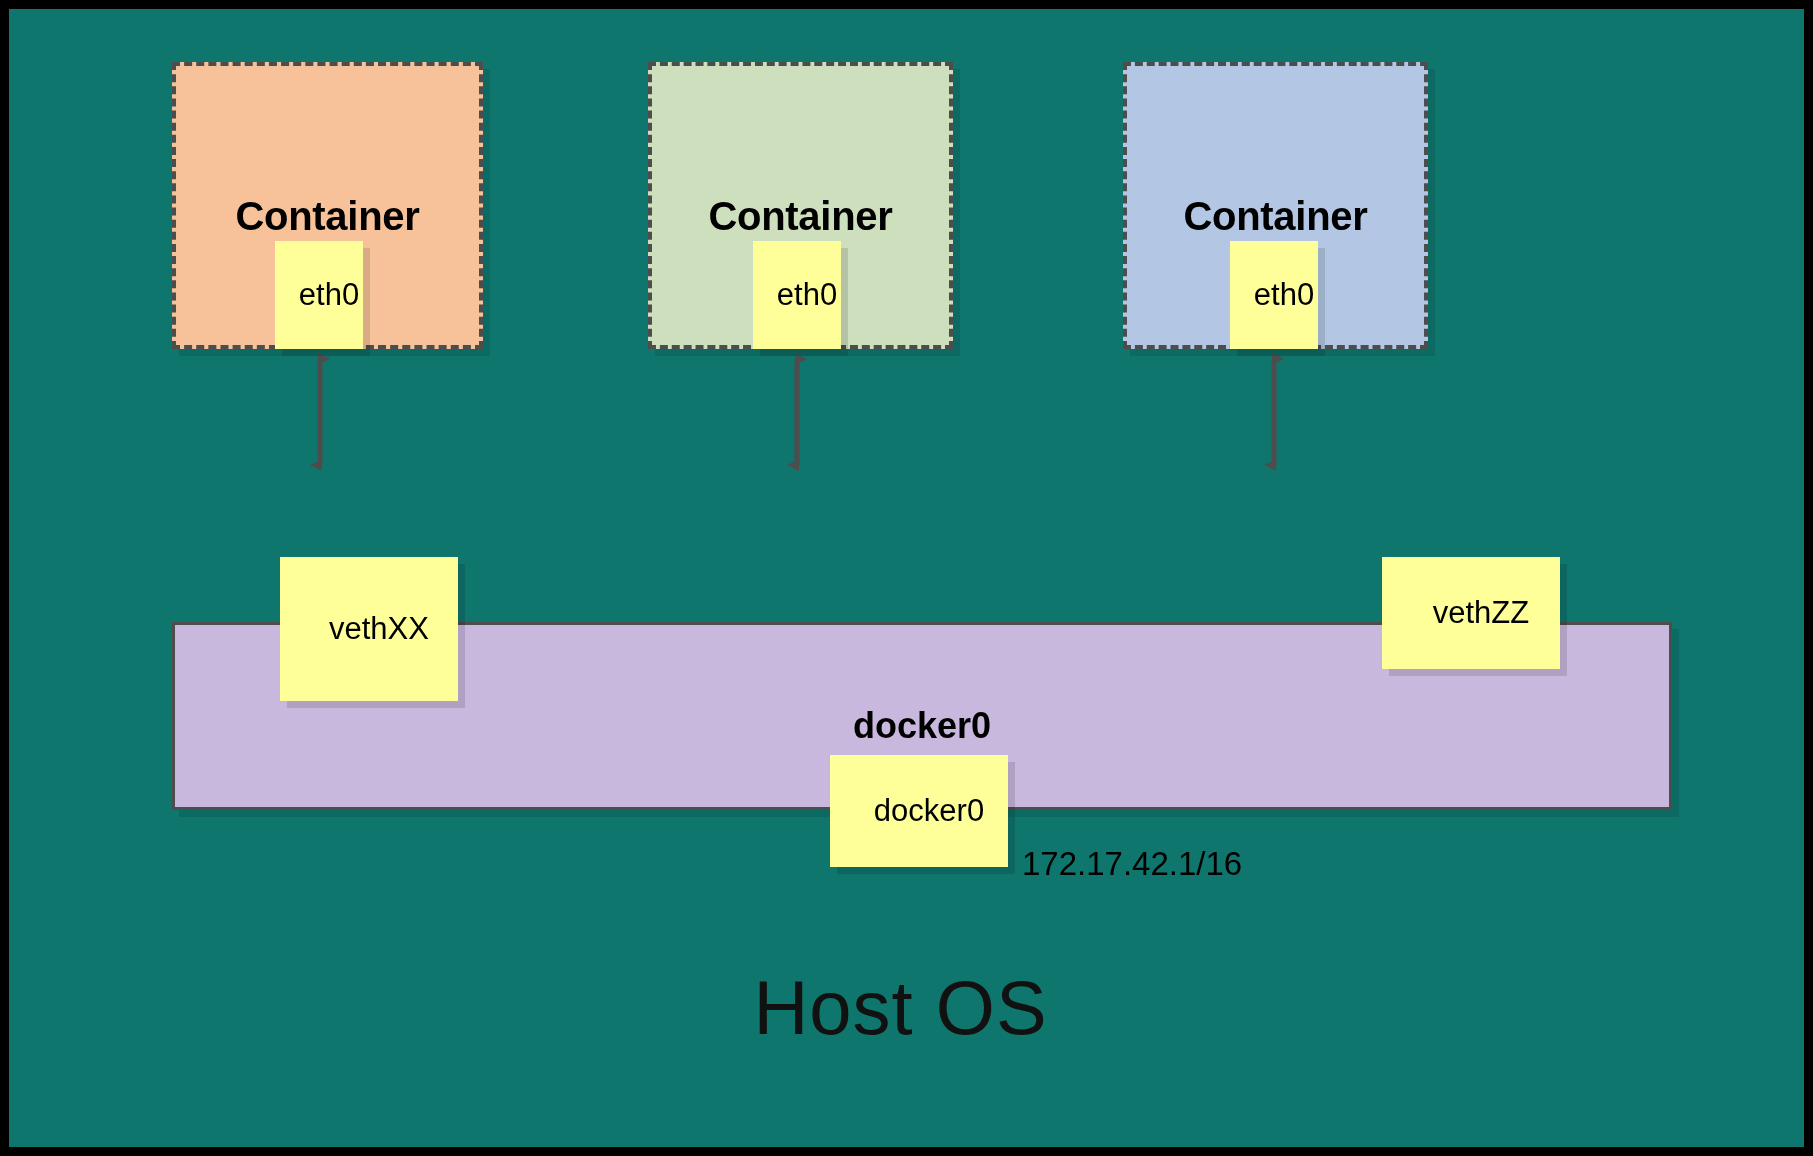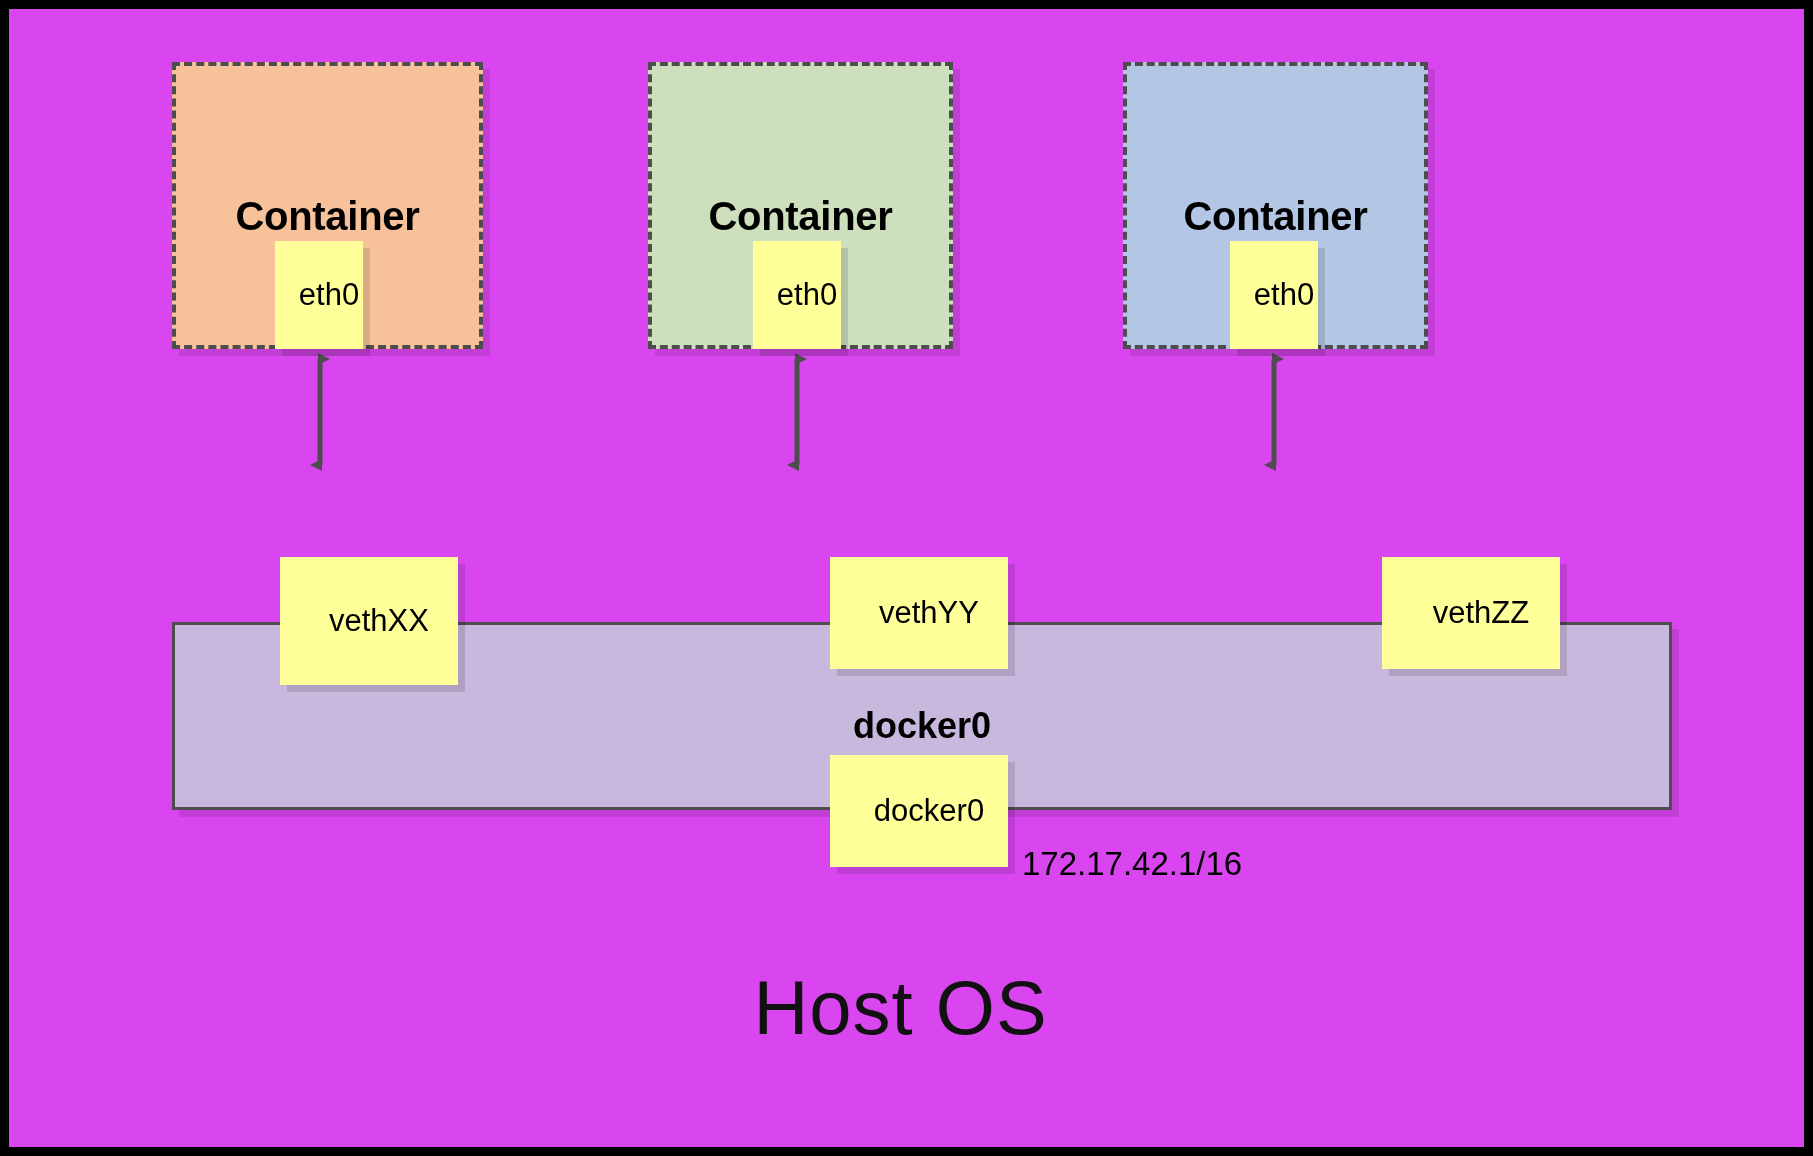--- a/index.html
+++ b/index.html
@@ -8,21 +8,21 @@
     background: #ffffff;
   }
   body {
     font-family: "Liberation Sans", sans-serif;
   }
 
   #canvas {
     position: relative;
     width: 1813px;
     height: 1156px;
-    background: #d946ef;
+    background: #0f766e;
     box-sizing: border-box;
     border: 9px solid #000000;
     overflow: hidden;
   }
 
   
   .container-box {
     position: absolute;
     box-sizing: border-box;
     border: 4px dashed #4d4d4d;
@@ -160,25 +160,22 @@
         <path d="M6,12 L0,0 L12,0 Z" fill="#4d4d4d"></path>
       </marker>
     </defs>
     <line x1="21" y1="12" x2="21" y2="118" stroke="#4d4d4d" stroke-width="5" marker-start="url(#ah3-up)" marker-end="url(#ah3-dn)"></line>
   </svg>
 
   <div id="bridge" style="left:163px; top:613px; width:1500px; height:188px;">
     <div id="bridge-label">docker0</div>
   </div>
 
-  <div class="note" style="left:271px; top:548px; width:178px; height:128px;">
+  <div class="note" style="left:271px; top:548px; width:178px; height:144px;">
     <span>vethXX</span>
-  </div>
-  <div class="note" style="left:821px; top:548px; width:178px; height:112px;">
-    <span>vethYY</span>
   </div>
   <div class="note" style="left:1373px; top:548px; width:178px; height:112px;">
     <span>vethZZ</span>
   </div>
 
   <div class="note" style="left:821px; top:746px; width:178px; height:112px;">
     <span>docker0</span>
   </div>
 
   <div id="ip-label" style="left:1013px; top:836px;text-align:center;">172.17.42.1/16</div>

